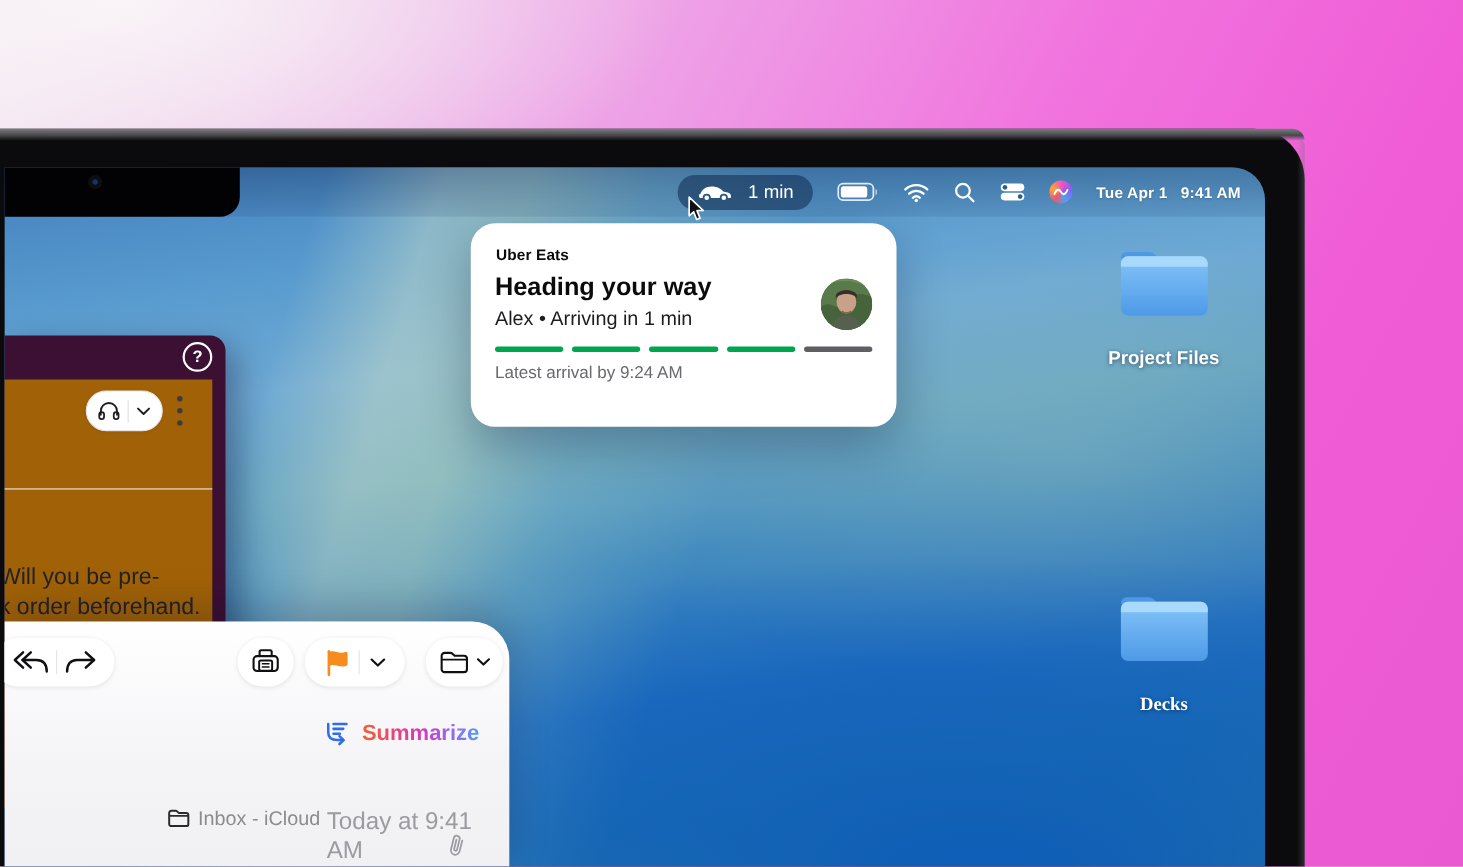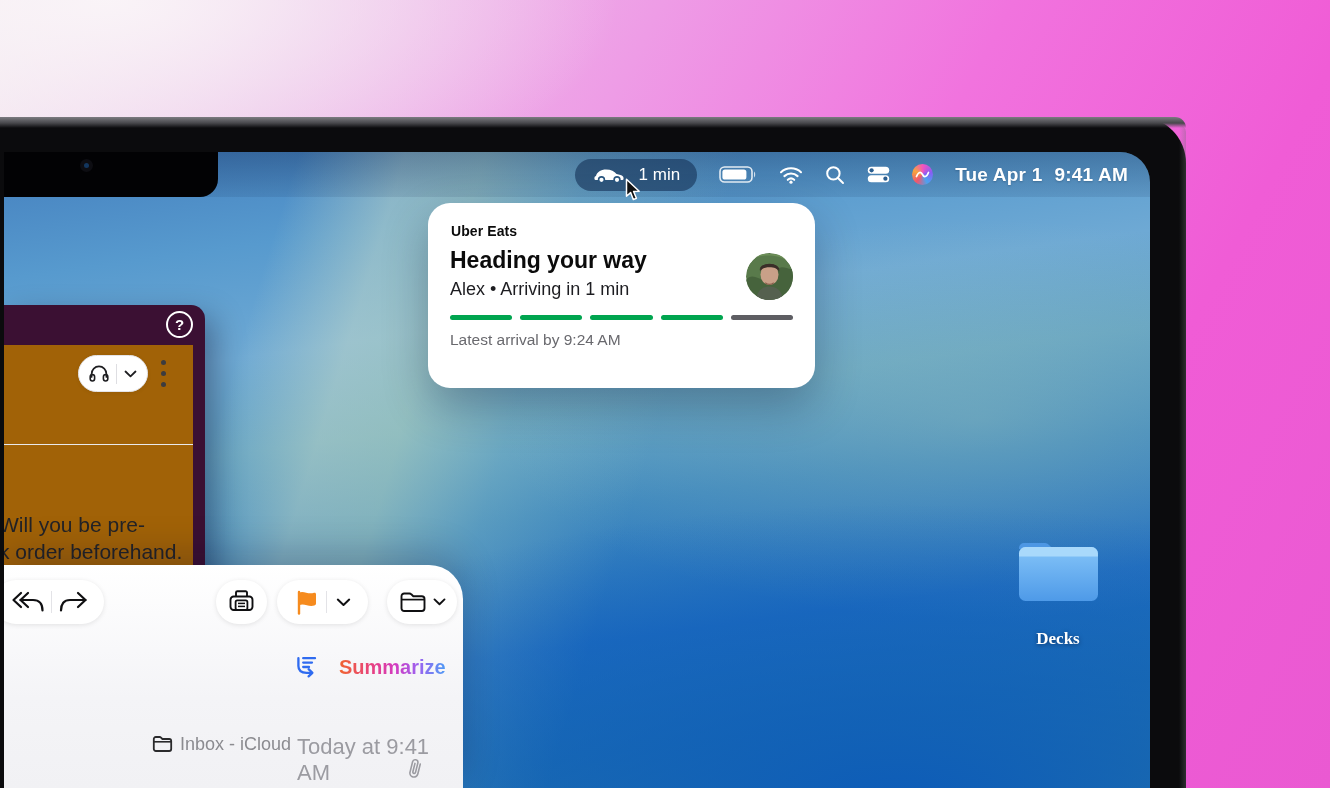--- a/index.html
+++ b/index.html
@@ -50,21 +50,21 @@
   .camera::after { content:""; position:absolute; left:4px; top:4px; width:5px; height:5px;
     border-radius:50%; background:#13365e; }
 
   .menubar { position:absolute; left:214px; right:0; top:0; height:45px;
     display:flex; align-items:center; justify-content:flex-end;
     gap:22px; padding-right:22px; color:#fff; }
   .live-pill { display:flex; align-items:center; gap:13px;
     background:rgba(22,52,88,0.62); border-radius:16px; height:32px; padding:0 17px; }
   .live-pill .lbl { font-size:17px; color:#fff; }
   .mb-icon { display:block; }
-  .clock { display:flex; gap:12px; font-size:19px; font-weight:bold; letter-spacing:0.2px;
+  .clock { display:flex; gap:12px; font-size:14px; font-weight:bold; letter-spacing:0.2px;
     text-shadow:0 1px 2px rgba(0,30,60,0.25); }
 
   .siri-icon { width:21px; height:21px; border-radius:50%; position:relative;
     background:conic-gradient(from 220deg, #f0566e, #f7a53c, #f353c0, #8a5cf5, #4aa3f0, #f0566e); }
   .siri-icon svg { position:absolute; left:2px; top:2px; }
 
   .cursor { position:absolute; left:621px; top:26px; z-index:60; }
 
   
   .notif { position:absolute; left:424px; top:51px; width:387px; height:185px;
@@ -111,21 +111,21 @@
     box-shadow:0 -12px 36px rgba(10,10,40,0.22); }
   .tb-pill { position:absolute; top:15px; height:44px; background:#fff; border-radius:22px;
     display:flex; align-items:center; justify-content:center;
     box-shadow:0 1px 5px rgba(0,0,10,0.10); }
   .pill-reply { left:-10px; width:110px; gap:6px; }
   .pill-print { left:212px; width:51px; }
   .pill-flag { left:273px; width:91px; gap:9px; }
   .pill-move { left:383px; width:70px; gap:6px; }
   .tb-divider { width:1px; height:22px; background:#e3e3e7; }
 
-  .summarize-row { position:absolute; left:290px; top:90px; display:flex; align-items:center; gap:20px; }
+  .summarize-row { position:absolute; left:290px; top:90px; display:flex; align-items:center; gap:10px; }
   .summarize-label { font-size:20px; font-weight:bold;
     background:linear-gradient(90deg,#f0652f 0%, #e8427f 30%, #d43bc0 52%, #9c62f0 74%, #4d9cf5 100%);
     -webkit-background-clip:text; background-clip:text; color:transparent; }
 
   .inbox-row { position:absolute; left:0; right:0; top:168px; height:24px; }
   .inbox-glyph { position:absolute; left:148px; top:2px; }
   .mailbox-label { position:absolute; left:176px; top:1px; font-size:18px; color:#8b8b90; }
   .timestamp-label { position:absolute; left:293px; top:1px; font-size:22px; color:#9b9ba1; }
   .paperclip { position:absolute; left:403px; top:193px; transform:rotate(14deg); }
 </style>
@@ -213,20 +213,34 @@
       <div class="track">
           <span style="background: rgb(0, 165, 79);"></span>
           <span style="background: rgb(0, 165, 79);"></span>
           <span style="background: rgb(0, 165, 79);"></span>
           <span style="background: rgb(0, 165, 79);"></span>
           <span style="background: rgb(94, 94, 99);"></span>
         </div>
       <span class="footer">Latest arrival by 9:24 AM</span>
     </div>
 
+    <div class="desktop-folder df-0">
+      <svg width="85" height="64" viewBox="0 0 85 64">
+        <path d="M3 8 a5 5 0 0 1 5 -5 h21 a5 5 0 0 1 3.8 1.7 L37 9 H3 Z" fill="#4d97e4"></path>
+        <rect x="3" y="7" width="79" height="54" rx="6.5" fill="url(#fg0)"></rect>
+        <path d="M3 13.5 a6.5 6.5 0 0 1 6.5 -6.5 h65.9 a6.5 6.5 0 0 1 6.5 6.5 v3 H3 Z" fill="#a9d9fb"></path>
+        <defs>
+            <linearGradient id="fg0" x1="0" y1="0" x2="0" y2="1">
+          <stop offset="0" stop-color="#84c4f8"></stop>
+              <stop offset="1" stop-color="#4e9ae8"></stop>
+        </linearGradient>
+          </defs>
+      </svg>
+      <span class="flabel">Project Files</span>
+    </div>
     <div class="desktop-folder df-2">
       <svg width="85" height="64" viewBox="0 0 85 64">
         <path d="M3 8 a5 5 0 0 1 5 -5 h21 a5 5 0 0 1 3.8 1.7 L37 9 H3 Z" fill="#4d97e4"></path>
         <rect x="3" y="7" width="79" height="54" rx="6.5" fill="url(#fg2)"></rect>
         <path d="M3 13.5 a6.5 6.5 0 0 1 6.5 -6.5 h65.9 a6.5 6.5 0 0 1 6.5 6.5 v3 H3 Z" fill="#a9d9fb"></path>
         <defs>
             <linearGradient id="fg2" x1="0" y1="0" x2="0" y2="1">
           <stop offset="0" stop-color="#84c4f8"></stop>
               <stop offset="1" stop-color="#4e9ae8"></stop>
         </linearGradient>

